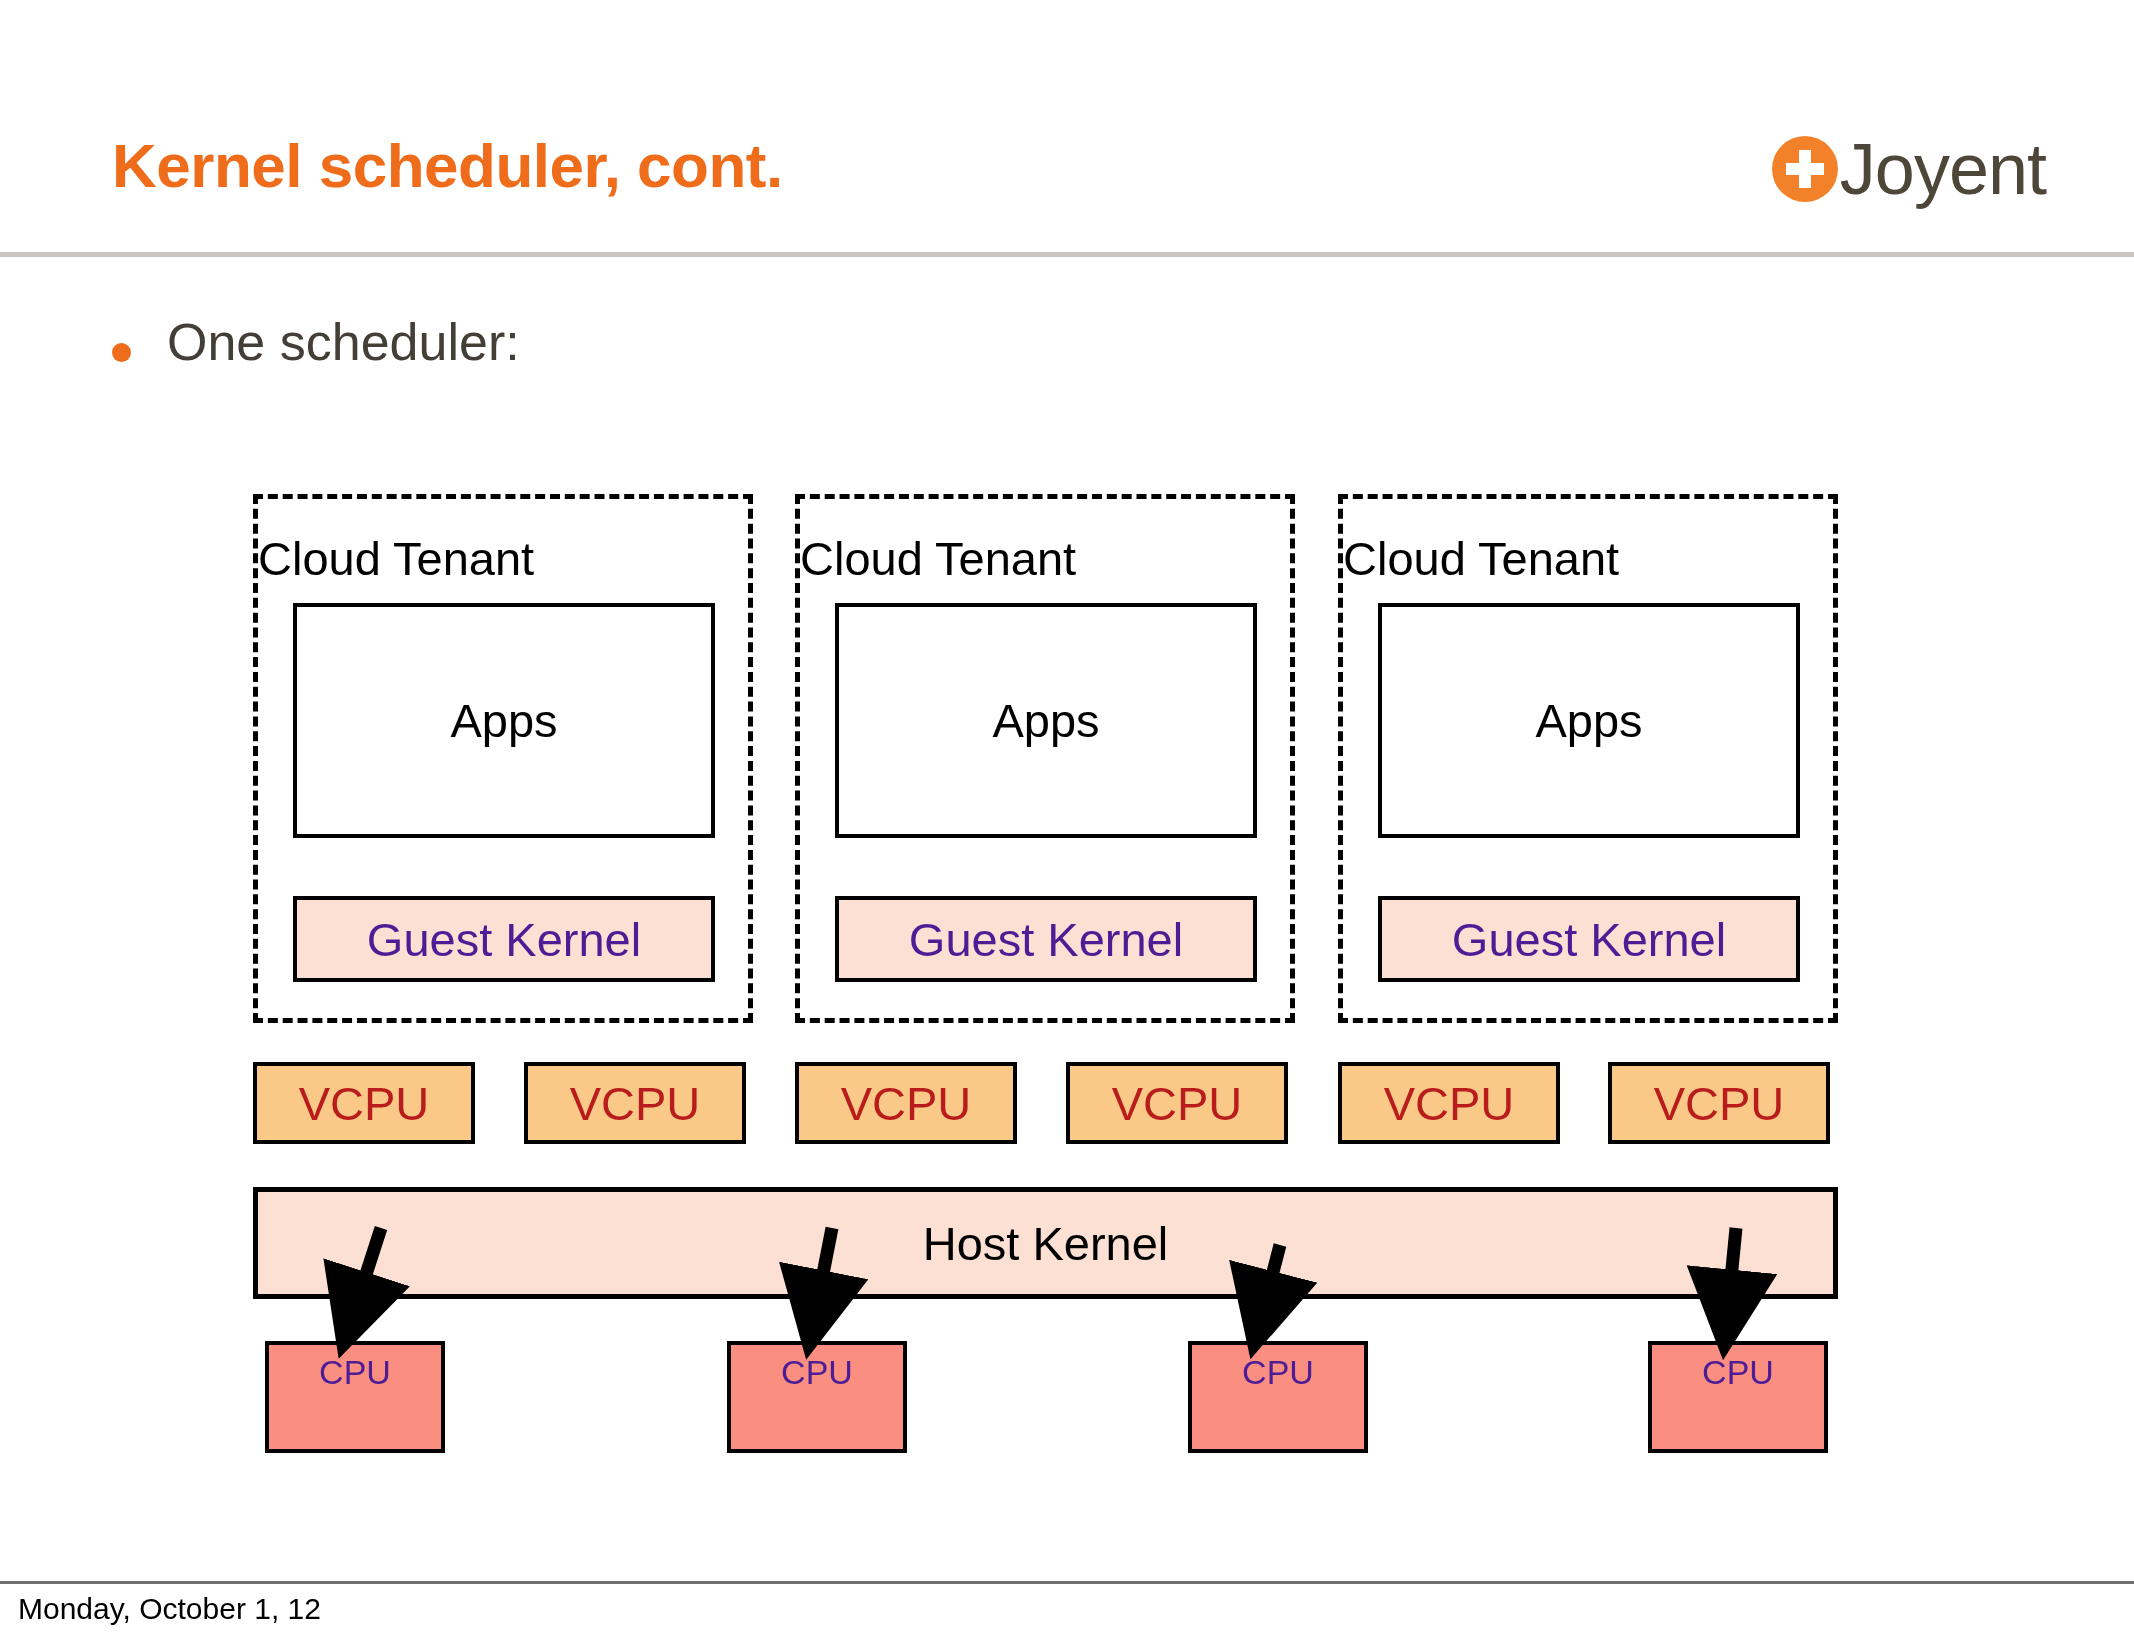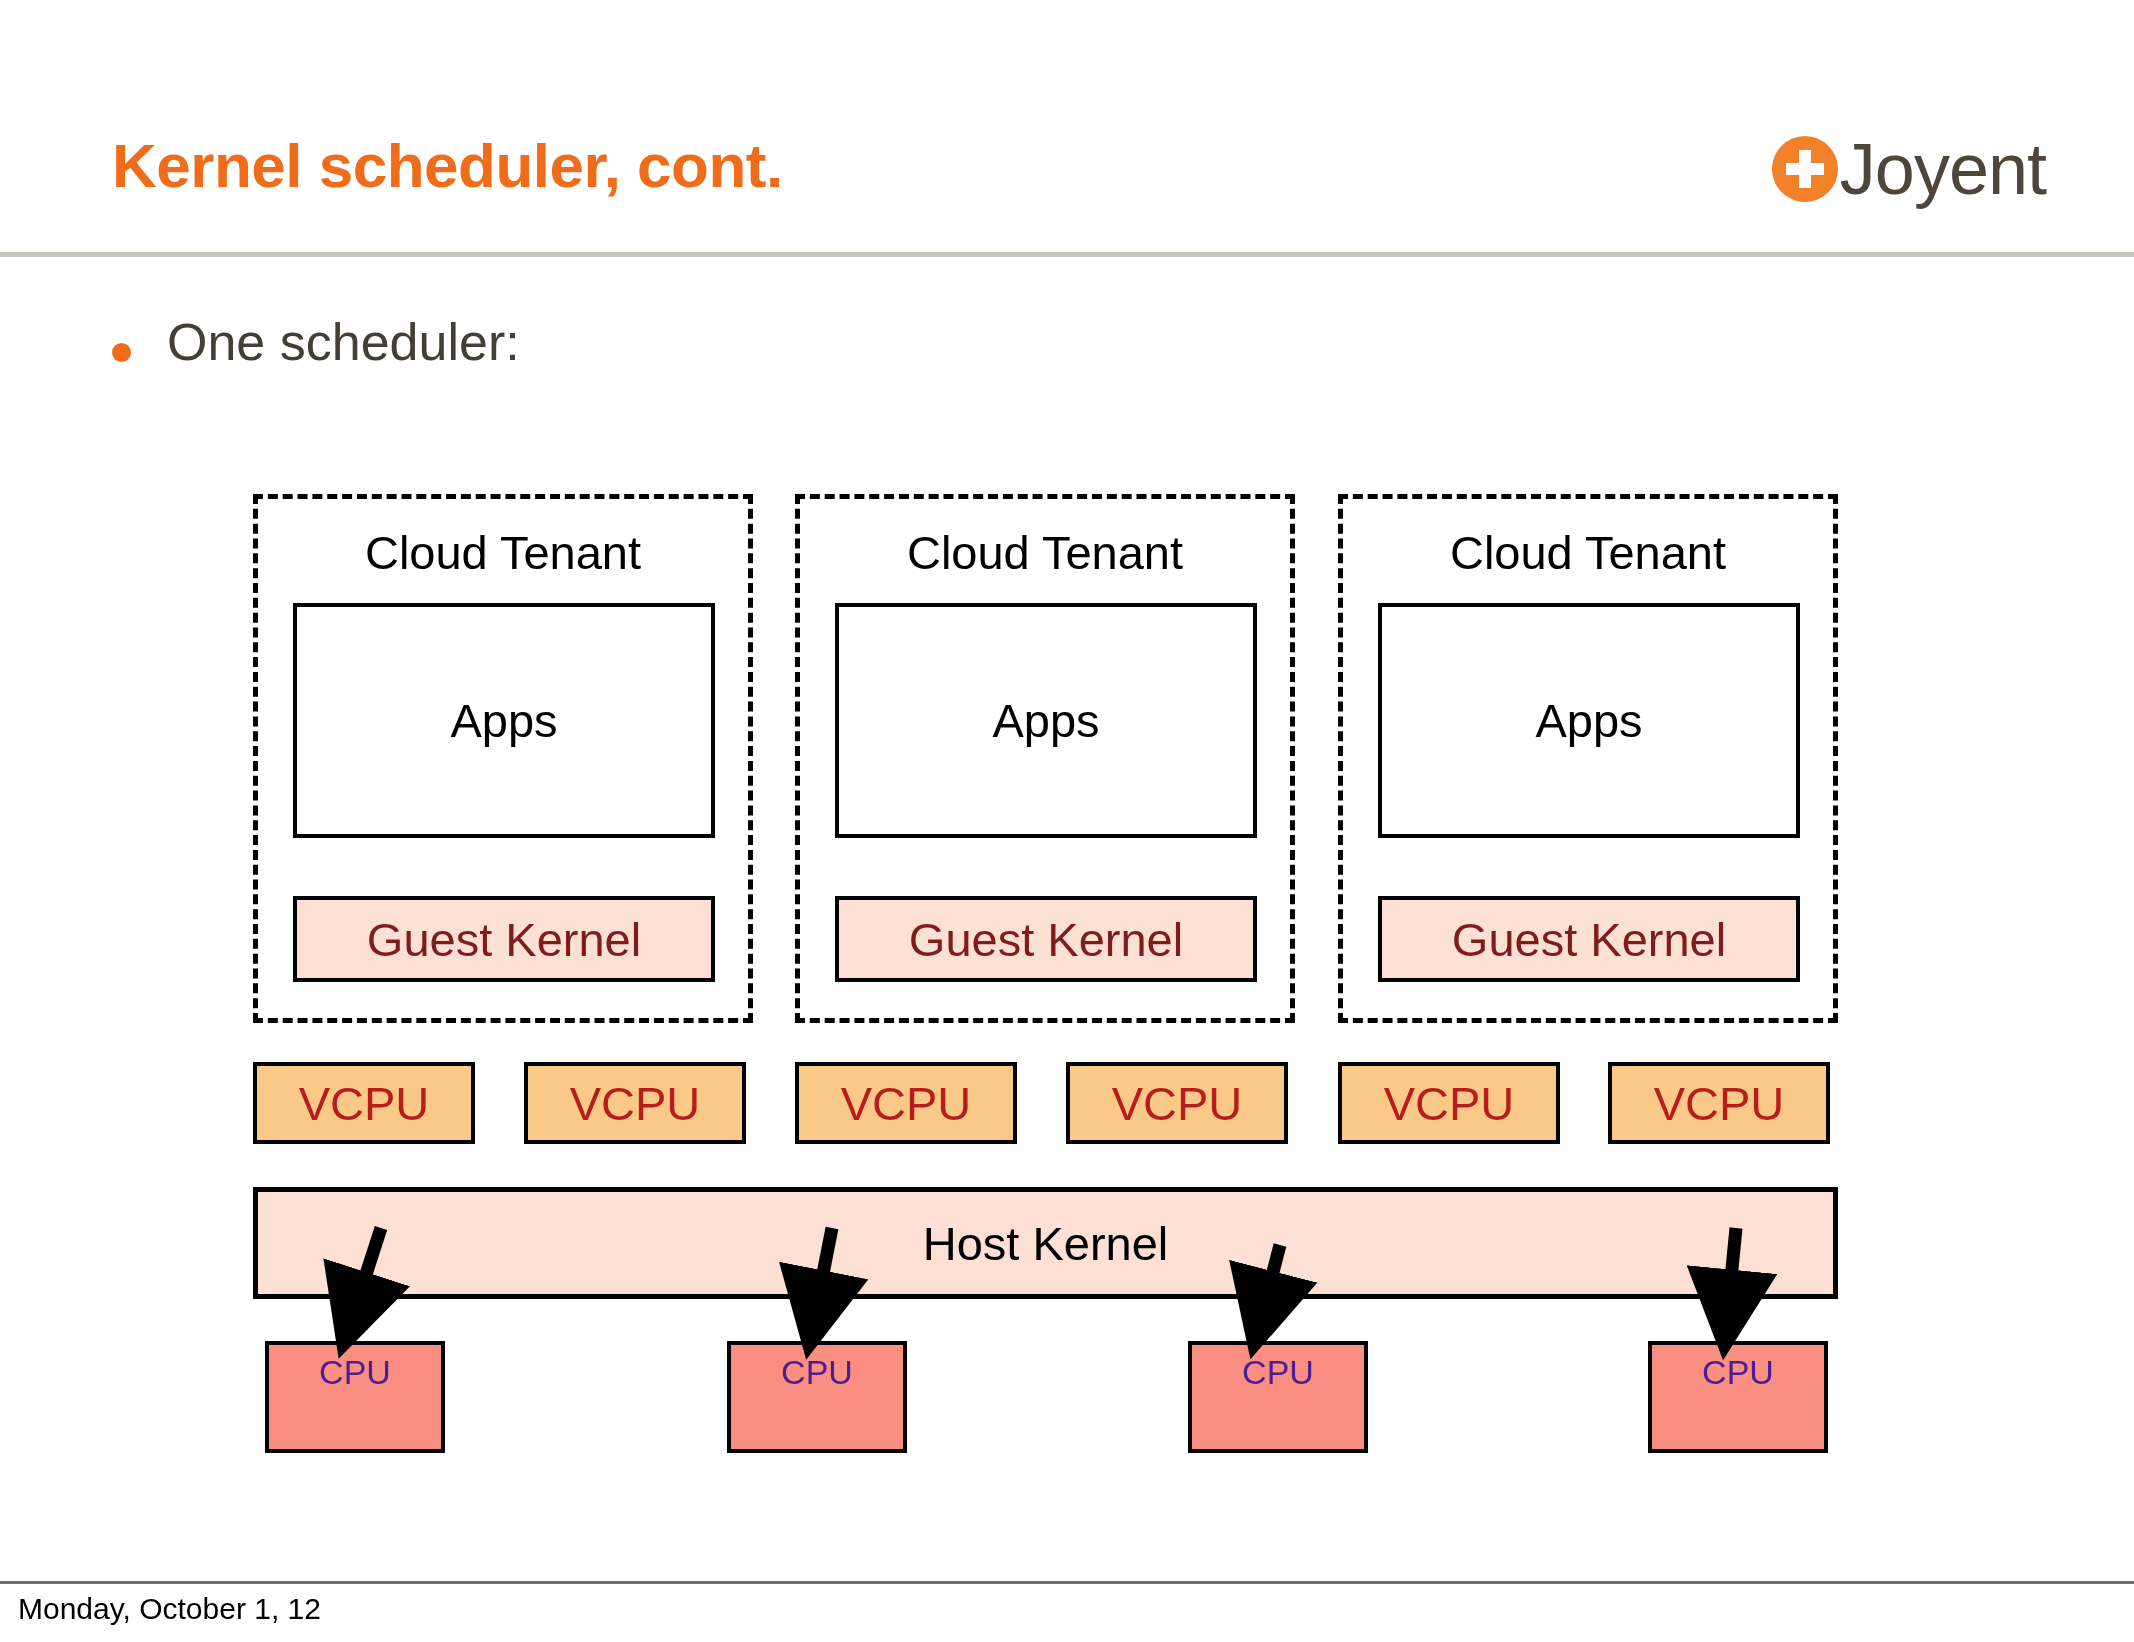--- a/index.html
+++ b/index.html
@@ -113,22 +113,22 @@
   .tenant {
     position: absolute;
     border: 5px dashed #000000;
     background: transparent;
     box-sizing: border-box;
   }
   .tenant-label {
     position: absolute;
     left: 0;
     right: 0;
-    top: 26px;
-    text-align: center;
+    top: 32px;
+    text-align: left;
     font-size: 47px;
     color: #000000;
     white-space: nowrap;
   }
   .apps-box {
     position: absolute;
     border: 4px solid #000000;
     background: #ffffff;
     box-sizing: border-box;
     display: flex;
@@ -143,21 +143,21 @@
     position: absolute;
     border: 4px solid #000000;
     background: #fce0d3;
     box-sizing: border-box;
     display: flex;
     align-items: center;
     justify-content: center;
   }
   .guest-kernel-label {
     font-size: 47px;
-    color: #7f1d1d;
+    color: #4c1d95;
     white-space: nowrap;
   }
   .vcpu {
     position: absolute;
     border: 4px solid #000000;
     background: #fbc987;
     box-sizing: border-box;
     display: flex;
     align-items: center;
     justify-content: center;

